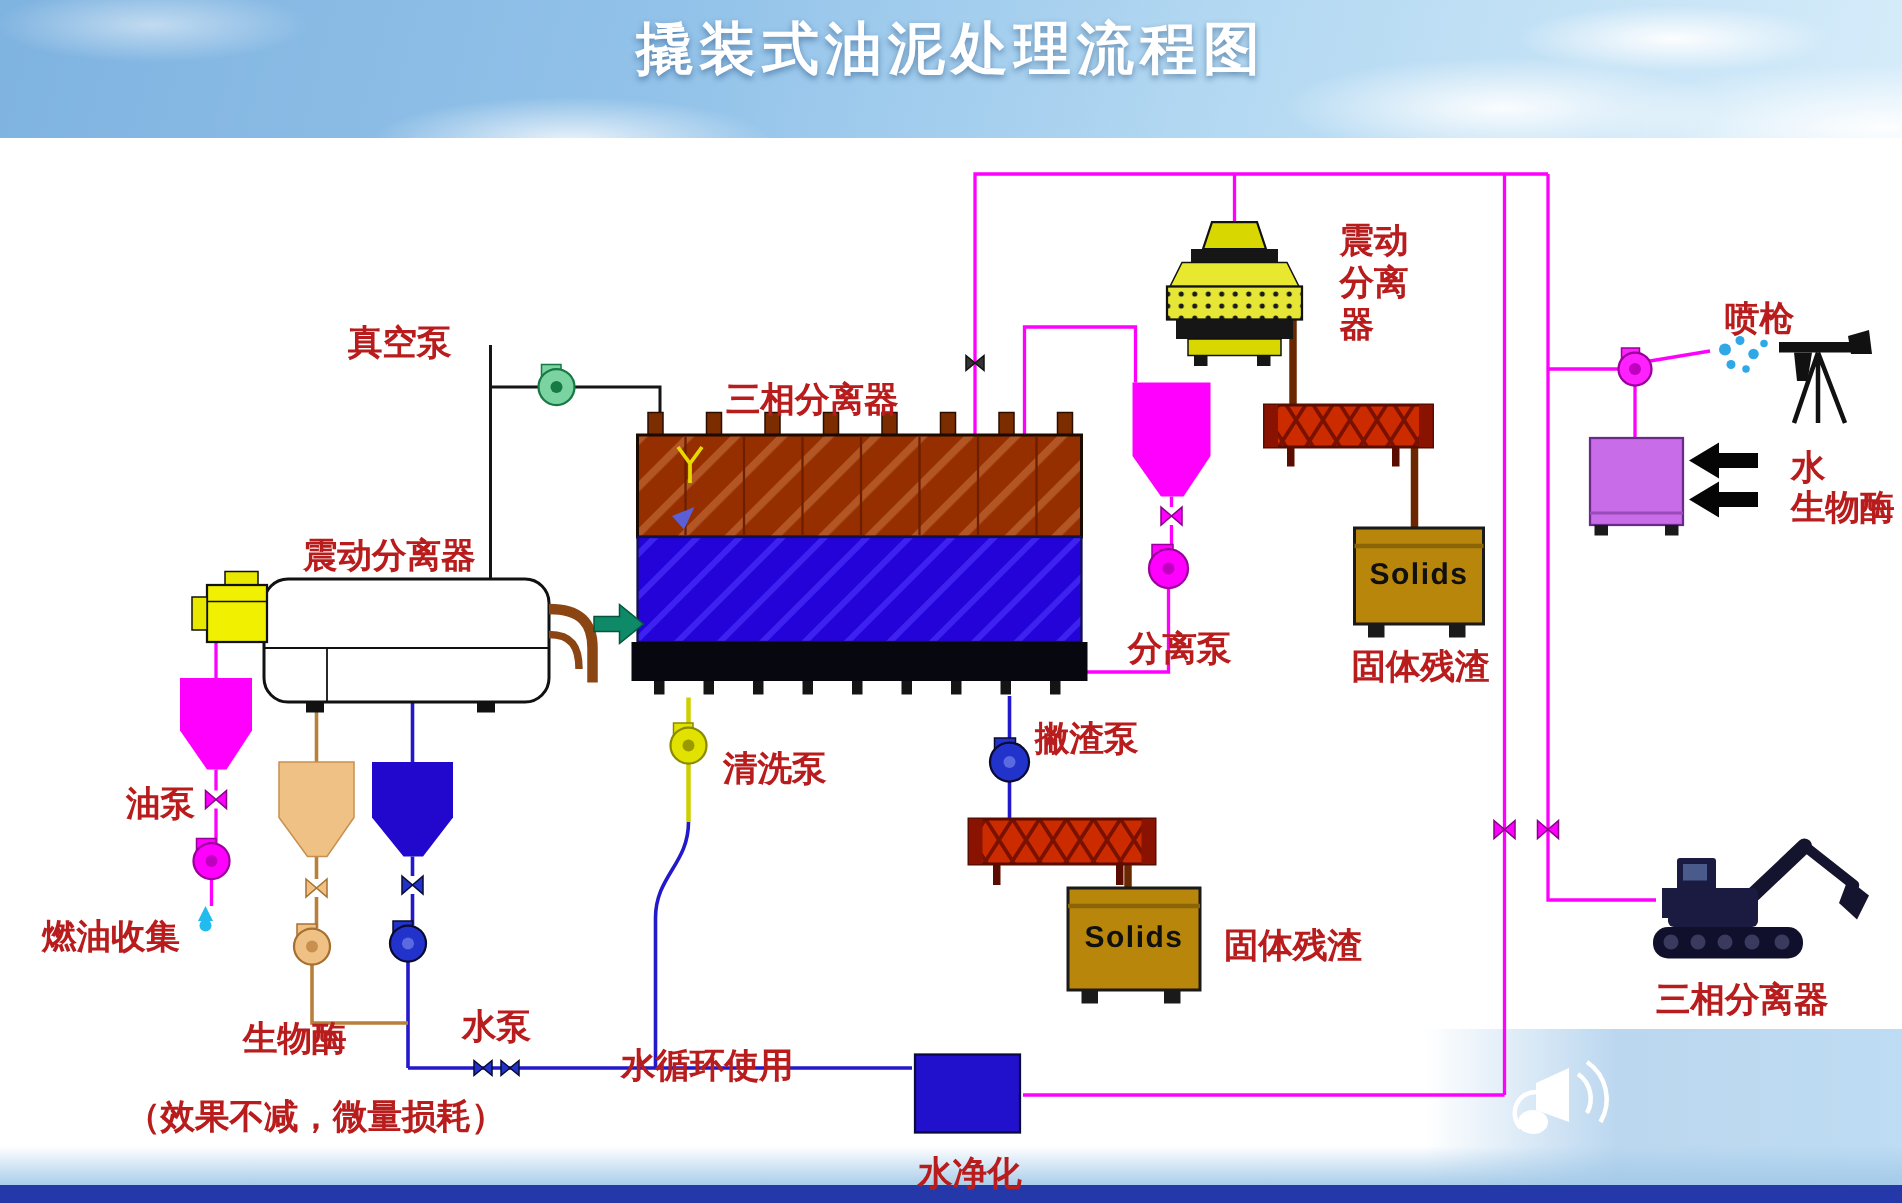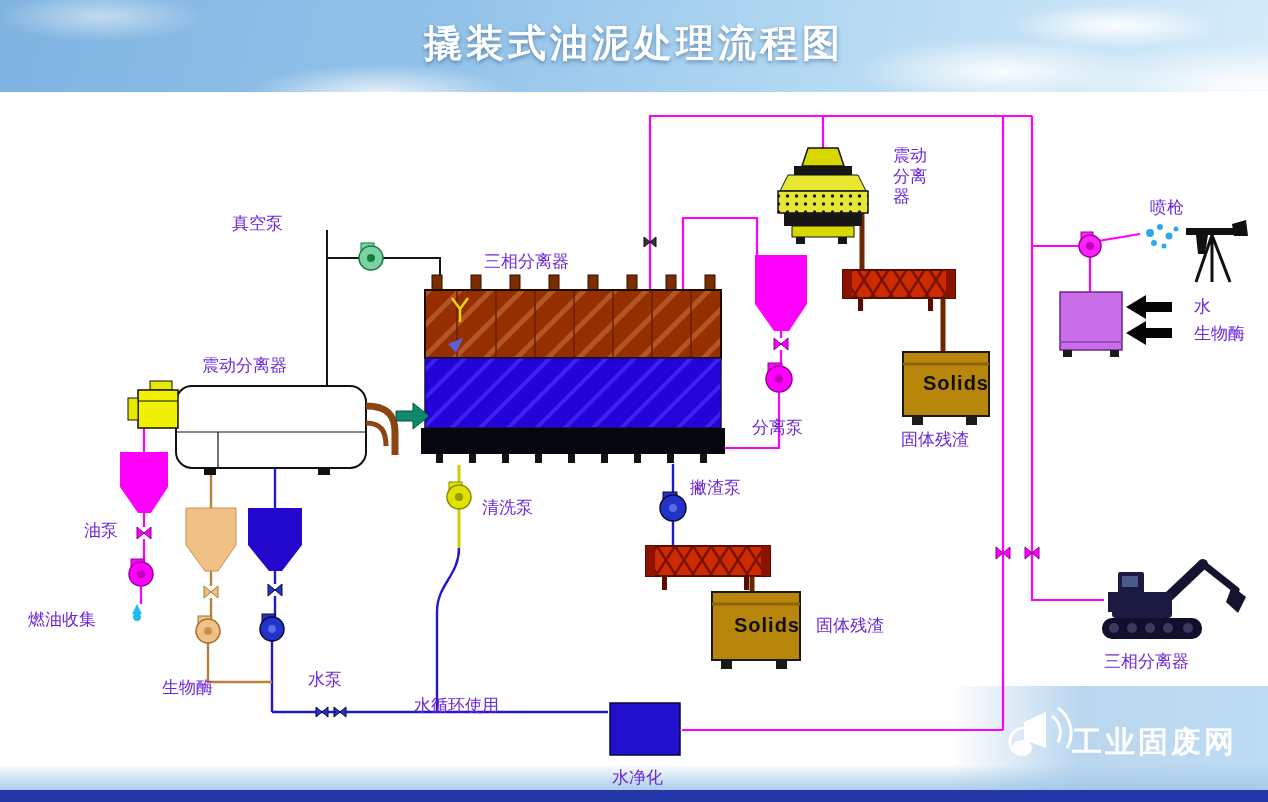--- a/index.html
+++ b/index.html
@@ -12,29 +12,29 @@
     position:absolute;left:0;top:0;width:100%;height:92px;
     background:
       radial-gradient(ellipse 150px 32px at 88% 28%, rgba(255,255,255,.95), rgba(255,255,255,0) 70%),
       radial-gradient(ellipse 210px 48px at 79% 78%, rgba(255,255,255,.92), rgba(255,255,255,0) 70%),
       radial-gradient(ellipse 280px 60px at 99% 92%, rgba(255,255,255,.95), rgba(255,255,255,0) 70%),
       radial-gradient(ellipse 190px 42px at 30% 102%, rgba(255,255,255,.8), rgba(255,255,255,0) 70%),
       radial-gradient(ellipse 150px 36px at 8% 18%, rgba(255,255,255,.5), rgba(255,255,255,0) 70%),
       linear-gradient(105deg,#7FB3E0 0%,#92C2E9 35%,#B4D9F2 65%,#D6ECFA 100%);
   }
   .titlebar h1{
-    margin:11px;padding-top:7px;text-align:center;
+    margin:0;padding-top:7px;text-align:center;
     font-size:38px;font-weight:700;color:#ffffff;letter-spacing:4px;
     text-shadow:0 2px 4px rgba(10,50,100,.45);
   }
 
   .diagram-svg{position:absolute;left:0;top:0}
 
-  .lbl{position:absolute;font-size:17px;font-weight:400;color:#6d28d9;white-space:nowrap;line-height:1.22}
-  .solids{position:absolute;font-size:20px;font-weight:700;color:#101010;text-align:right;letter-spacing:1px}
+  .lbl{position:absolute;font-size:23px;font-weight:700;color:#b91c1c;white-space:nowrap;line-height:1.22}
+  .solids{position:absolute;font-size:20px;font-weight:700;color:#101010;text-align:center;letter-spacing:1px}
 
   .wm-bg{position:absolute;left:950px;top:686px;width:318px;height:104px;
     background:linear-gradient(90deg,rgba(170,205,235,0),rgba(170,205,235,.8) 40%,rgba(186,218,242,.95));}
   .footer-light{position:absolute;left:0;top:764px;width:100%;height:26px;
     background:linear-gradient(180deg,rgba(200,225,245,0),rgba(160,200,232,.9));}
   .footer-bar{position:absolute;left:0;top:790px;width:100%;height:12px;background:#2438AA}
   .wm-text{position:absolute;left:1072px;top:722px;font-size:30px;font-weight:700;color:#fff;letter-spacing:3px;white-space:nowrap}
 </style>
 </head>
 <body>
@@ -343,15 +343,15 @@
   <div class="lbl" style="left:690px;top:478px">撇渣泵</div>
   <div class="solids" style="left:903px;top:372px;width:86px">Solids</div>
   <div class="lbl" style="left:901px;top:430px">固体残渣</div>
   <div class="solids" style="left:712px;top:614px;width:88px">Solids</div>
   <div class="lbl" style="left:816px;top:616px">固体残渣</div>
   <div class="lbl" style="left:1194px;top:297px">水</div>
   <div class="lbl" style="left:1194px;top:324px">生物酶</div>
   <div class="lbl" style="left:414px;top:696px">水循环使用</div>
   <div class="lbl" style="left:612px;top:768px">水净化</div>
   <div class="lbl" style="left:1104px;top:652px">三相分离器</div>
-  <div class="wm-text">工业固废网</div>
+  <div class="lbl" style="left:84px;top:730px">（效果不减，微量损耗）</div>
 
 </div>
 
 </body></html>

